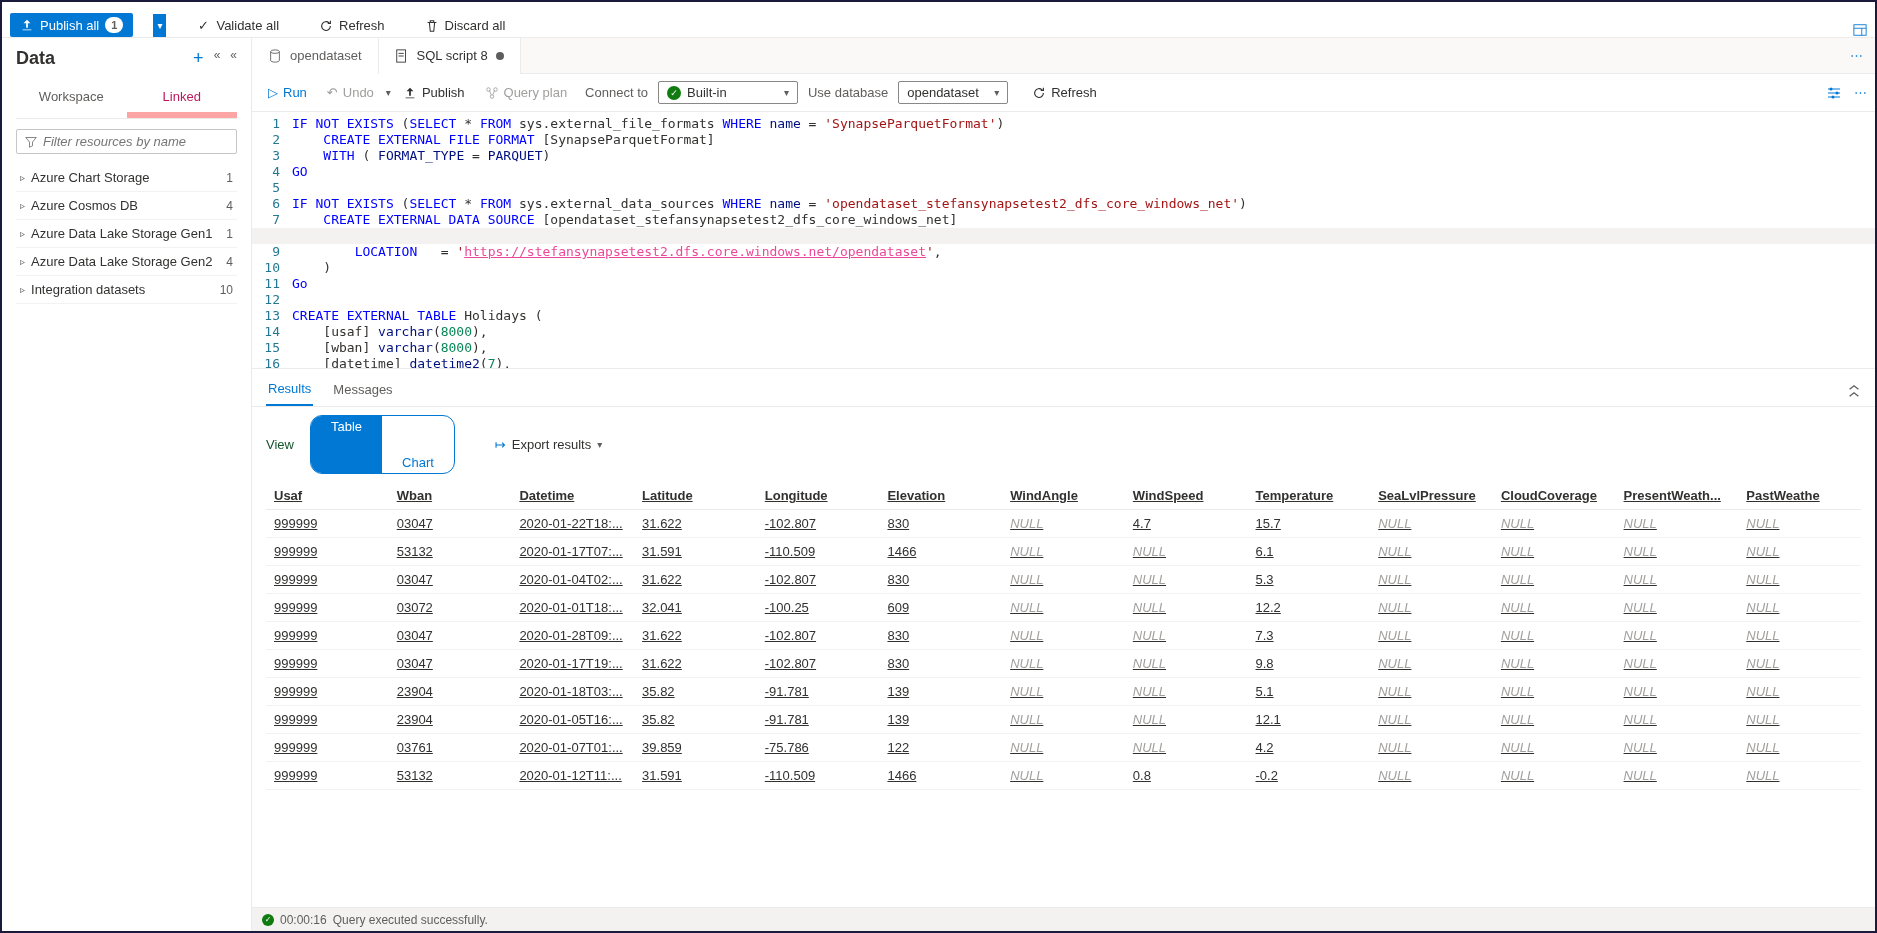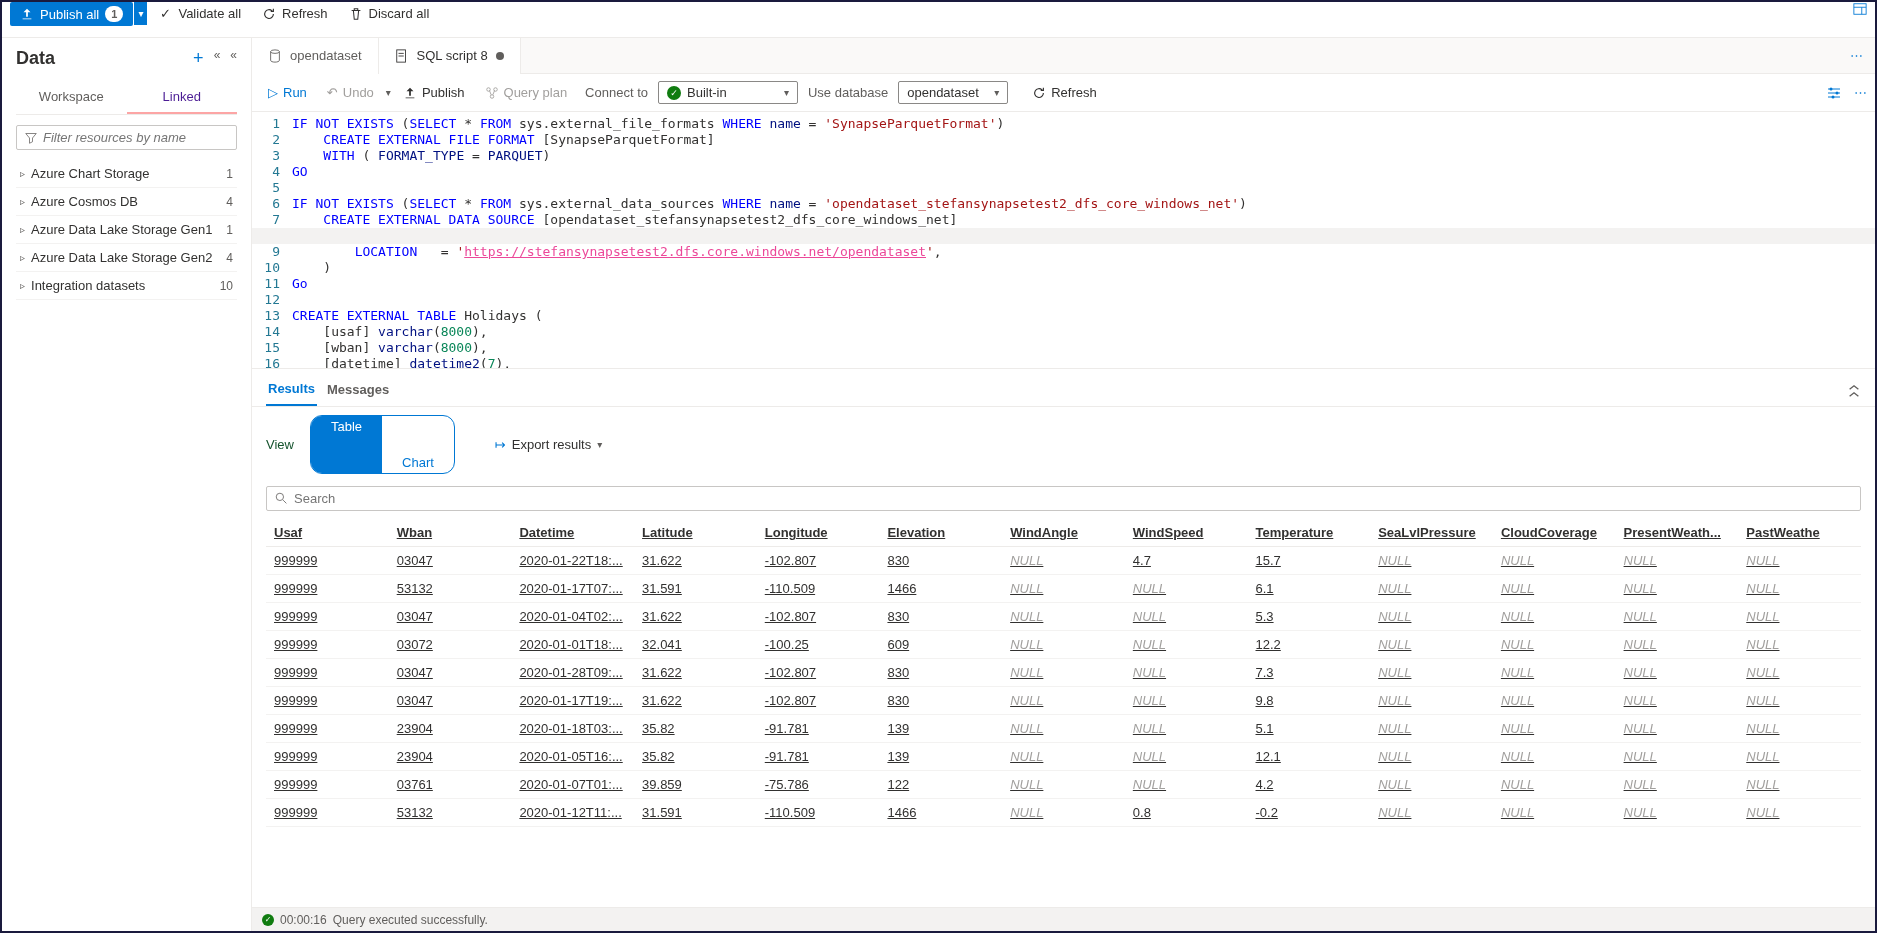--- a/index.html
+++ b/index.html
@@ -1,32 +1,32 @@
 <!DOCTYPE html>
 <html><head>
 <meta charset="utf-8">
 <style>
 * { box-sizing: border-box; margin: 0; padding: 0; }
 body { font-family: "Segoe UI", sans-serif; font-size: 13px; color: #323130; background: #fff; overflow: hidden; }
 .app { display: flex; flex-direction: column; height: 933px; width: 1877px; border: 2px solid #1a1a3d; }
-.top-toolbar { display: flex; align-items: flex-start; height: 36px; border-bottom: 1px solid #edebe9; padding: 0 8px; gap: 1px; }
+.top-toolbar { display: flex; align-items: flex-end; height: 36px; border-bottom: 1px solid #edebe9; padding: 0 8px; gap: 20px; }
 .btn { display: inline-flex; align-items: center; gap: 6px; padding: 4px 10px; border-radius: 2px; cursor: pointer; font-size: 13px; }
 .btn-primary { background: #0078d4; color: #fff; }
 .badge { background: #fff; color: #605e5c; border-radius: 9px; padding: 0 6px; font-size: 11px; font-weight: 600; min-width: 16px; text-align: center; line-height: 16px; }
 .btn-ghost { color: #323130; }
 .icon { width: 14px; height: 14px; display: inline-flex; align-items: center; justify-content: center; }
 .spacer { flex: 1; }
 .main-split { display: flex; flex: 1; min-height: 0; }
 .sidebar { width: 250px; border-right: 1px solid #edebe9; display: flex; flex-direction: column; padding: 10px 14px 0; }
 .sidebar-header { display: flex; align-items: center; justify-content: space-between; padding-bottom: 4px; }
 .sidebar-title { font-size: 18px; font-weight: 600; }
 .sidebar-header-icons { display: flex; gap: 10px; color: #605e5c; }
 .side-tabs { display: flex; border-bottom: 1px solid #edebe9; margin-top: 8px; }
 .side-tab { flex: 1; text-align: center; padding: 8px 0; cursor: pointer; color: #605e5c; }
-.side-tab.active { color: #4c1d95; border-bottom: 2px solid #fca5a5; font-weight: 400; }
+.side-tab.active { color: #be185d; border-bottom: 6px solid #fca5a5; font-weight: 400; }
 .search-box { display: flex; align-items: center; gap: 6px; border: 1px solid #c8c6c4; border-radius: 2px; padding: 4px 8px; margin: 10px 0; color: #605e5c; }
 .search-box input { border: 0; outline: 0; flex: 1; font-size: 13px; font-style: italic; color: #605e5c; }
 .tree-item { display: flex; align-items: center; justify-content: space-between; padding: 6px 4px; cursor: pointer; border-bottom: 1px solid #f3f2f1; }
 .tree-item-left { display: flex; align-items: center; gap: 6px; }
 .tree-count { color: #605e5c; font-size: 12px; }
 .chev { font-size: 10px; color: #605e5c; }
 .content { flex: 1; display: flex; flex-direction: column; min-width: 0; }
 .tabs-row { display: flex; align-items: center; height: 36px; border-bottom: 1px solid #edebe9; background: #faf9f8; }
 .tab { display: flex; align-items: center; gap: 8px; padding: 0 16px; height: 36px; border-right: 1px solid #edebe9; background: #fff; cursor: pointer; color: #605e5c; position: relative; }
 .tab.active { color: #323130; }
@@ -44,21 +44,21 @@
 .gutter { width: 40px; text-align: right; color: #237893; padding: 4px 12px 4px 0; user-select: none; }
 .code { flex: 1; padding: 4px 0; white-space: pre; overflow: hidden; }
 .code-line { height: 16px; }
 .hl-line { background: #f3f2f1; position: absolute; left: 0; right: 0; height: 16px; }
 .tok-blue { color: #0000ff; }
 .tok-str { color: #a31515; }
 .tok-num { color: #098658; }
 .tok-gray { color: #001080; }
 .tok-url { color: #ec4899; text-decoration: underline; }
 .results-panel { flex: 1; border-top: 1px solid #edebe9; display: flex; flex-direction: column; min-height: 0; }
-.results-tabs { display: flex; align-items: center; gap: 8px; padding: 6px 14px 0; border-bottom: 1px solid #edebe9; font-weight: bold; }
+.results-tabs { display: flex; align-items: center; gap: 18px; padding: 6px 14px 0; border-bottom: 1px solid #edebe9; }
 .results-tab { padding: 6px 2px 8px; cursor: pointer; color: #605e5c; }
 .results-tab.active { color: #0078d4; border-bottom: 2px solid #0078d4; }
 .results-collapse { margin-left: auto; cursor: pointer; color: #605e5c; }
 .view-row { display: flex; align-items: center; gap: 16px; padding: 8px 14px; }
 .view-label { color: #14532d; }
 .pill-toggle { display: inline-flex; border: 1px solid #0078d4; border-radius: 12px; overflow: hidden; font-size: 13px; }
 .pill-opt { padding: 3px 20px; cursor: pointer; }
 .pill-opt.active { background: #0078d4; color: #fff; }
 .pill-opt:not(.active) { color: #0078d4; margin-top: 36px; }
 .export-btn { color: #323130; display: inline-flex; align-items: center; gap: 6px; cursor: pointer; margin-left: 24px; }
@@ -307,29 +307,20 @@
           <div class="pill-toggle">
             <div class="pill-opt active">Table</div>
             <div class="pill-opt">Chart</div>
           </div>
           <div class="export-btn">
             <span style="color:#0078d4;">↦</span>
             <span>Export results</span>
             <span class="chev">▾</span>
           </div>
         </div>
-        <div class="grid-search">
-          <span>
-              <svg width="13" height="13" viewBox="0 0 16 16">
-                <circle cx="6" cy="6" r="4.5" fill="none" stroke="currentColor"></circle>
-                <line x1="10" y1="10" x2="14" y2="14" stroke="currentColor"></line>
-              </svg>
-            </span>
-          <input placeholder="Search" style="">
-        </div>
         <div class="grid">
           <table id="results-table">
               <thead>
                 <tr>
                   <th>Usaf</th>
                   <th>Wban</th>
                   <th>Datetime</th>
                   <th>Latitude</th>
                   <th>Longitude</th>
                   <th>Elevation</th>

